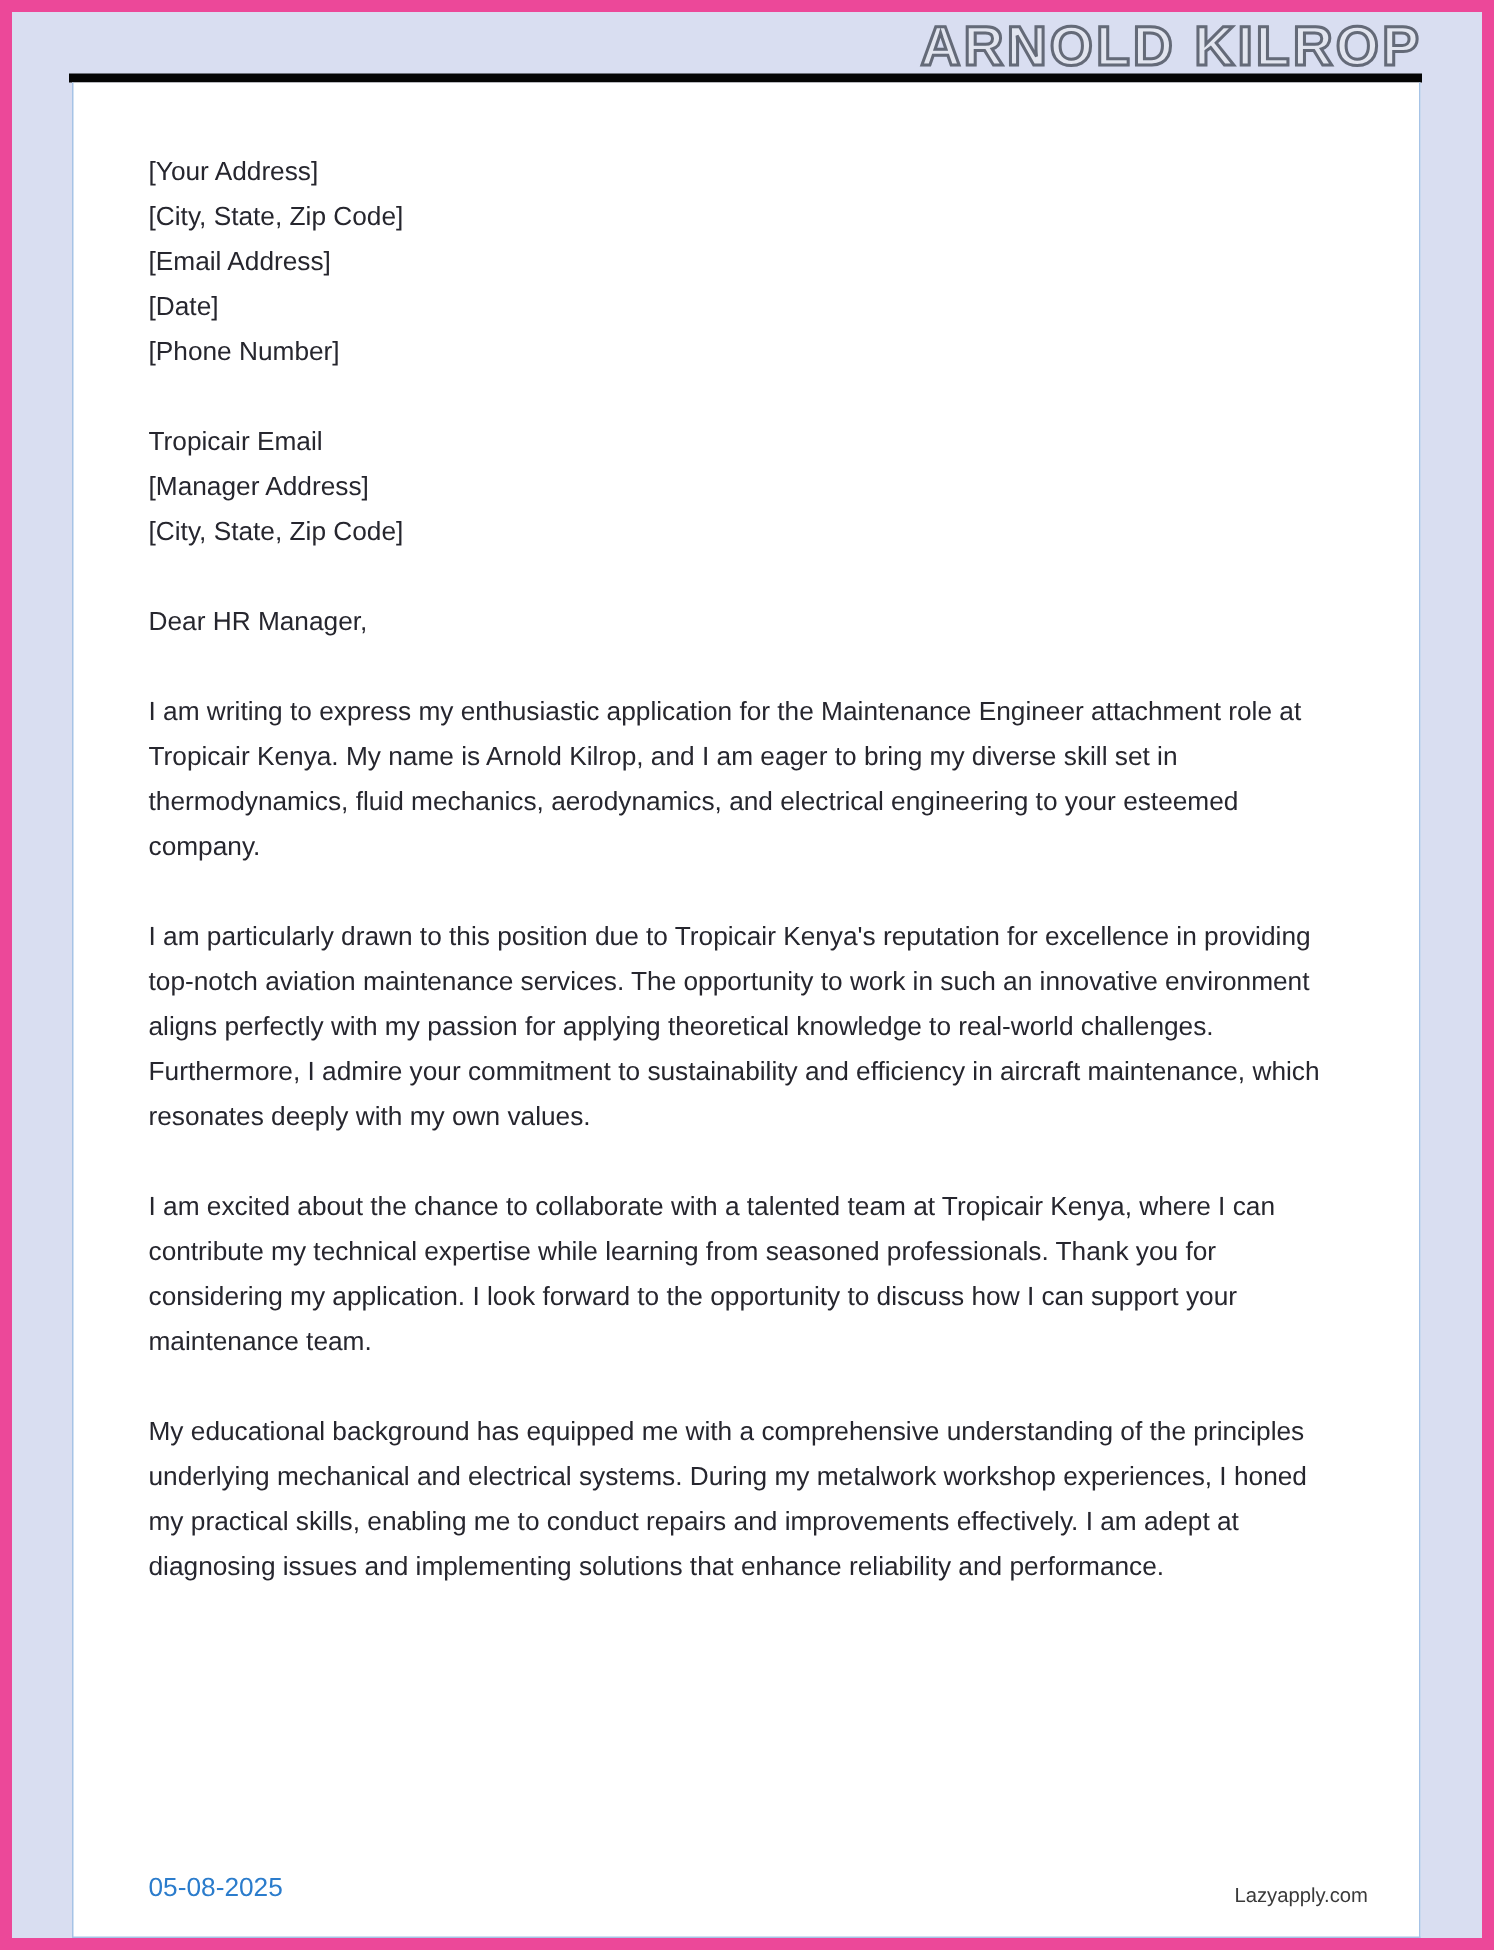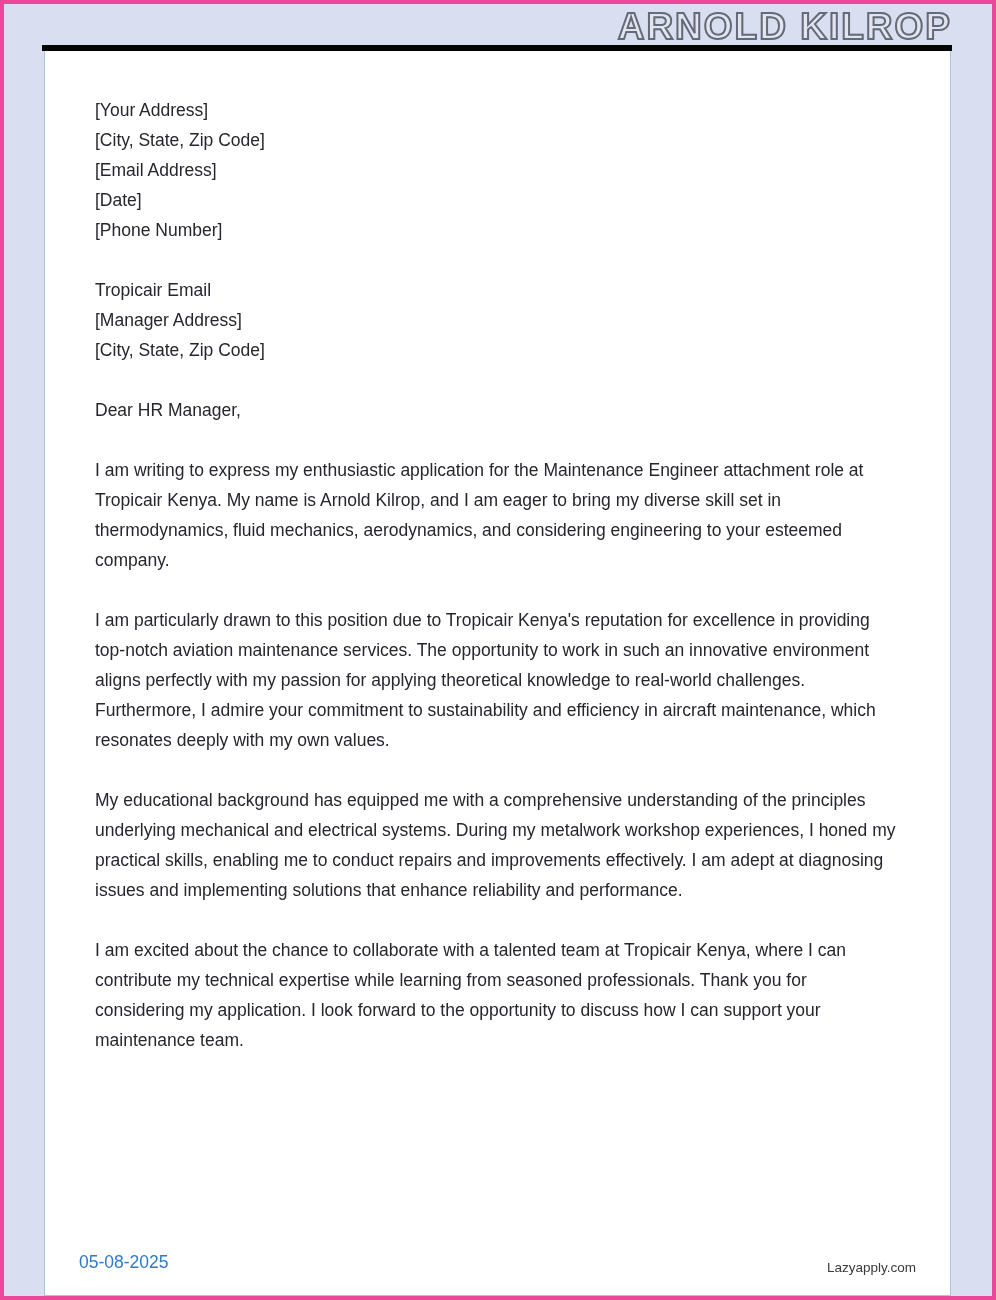--- a/index.html
+++ b/index.html
@@ -5,21 +5,21 @@
   * { box-sizing: border-box; margin: 0; padding: 0; }
   html, body { width: 996px; height: 1300px; }
   body {
     font-family: "Liberation Sans", "DejaVu Sans", sans-serif;
     background: #ffffff;
   }
   .frame {
     position: relative;
     width: 996px;
     height: 1300px;
-    border: 4px solid #ec4899;
+    border: 8px solid #ec4899;
     background: #d9def1;
     overflow: hidden;
   }
   .header-name {
     position: absolute;
     top: 2px;
     right: 40px;
     font-size: 37px;
     font-weight: bold;
     letter-spacing: 2px;
@@ -50,21 +50,21 @@
     color: #26262e;
     font-size: 17.5px;
     line-height: 30px;
   }
   .block { margin-bottom: 30px; }
   .line { line-height: 30px; }
   .para { margin-bottom: 30px; line-height: 30px; }
   .closing-block { margin-bottom: 0; }
   .doc-date {
     position: absolute;
-    left: 34px;
+    left: 50px;
     bottom: 18px;
     color: #2b7ccc;
     font-size: 17.5px;
   }
   .watermark {
     position: absolute;
     right: 34px;
     bottom: 12px;
     font-size: 13.5px;
     color: #3a3a3a;
@@ -92,24 +92,24 @@
     <div class="block">
       <div class="line">Tropicair Email</div>
       <div class="line">[Manager Address]</div>
       <div class="line">[City, State, Zip Code]</div>
     </div>
 
     <div class="block">
       <div class="line">Dear HR Manager,</div>
     </div>
 
-    <p class="para">I am writing to express my enthusiastic application for the Maintenance Engineer attachment role at Tropicair Kenya. My name is Arnold Kilrop, and I am eager to bring my diverse skill set in thermodynamics, fluid mechanics, aerodynamics, and considering engineering to your esteemed company.</p>
+    <p class="para">I am writing to express my enthusiastic application for the Maintenance Engineer attachment role at Tropicair Kenya. My name is Arnold Kilrop, and I am eager to bring my diverse skill set in thermodynamics, fluid mechanics, aerodynamics, and electrical engineering to your esteemed company.</p>
     <p class="para">I am particularly drawn to this position due to Tropicair Kenya's reputation for excellence in providing top-notch aviation maintenance services. The opportunity to work in such an innovative environment aligns perfectly with my passion for applying theoretical knowledge to real-world challenges. Furthermore, I admire your commitment to sustainability and efficiency in aircraft maintenance, which resonates deeply with my own values.</p>
+    <p class="para">I am excited about the chance to collaborate with a talented team at Tropicair Kenya, where I can contribute my technical expertise while learning from seasoned professionals. Thank you for considering my application. I look forward to the opportunity to discuss how I can support your maintenance team.</p>
     <p class="para">My educational background has equipped me with a comprehensive understanding of the principles underlying mechanical and electrical systems. During my metalwork workshop experiences, I honed my practical skills, enabling me to conduct repairs and improvements effectively. I am adept at diagnosing issues and implementing solutions that enhance reliability and performance.</p>
-    <p class="para">I am excited about the chance to collaborate with a talented team at Tropicair Kenya, where I can contribute my technical expertise while learning from seasoned professionals. Thank you for considering my application. I look forward to the opportunity to discuss how I can support your maintenance team.</p>
 
 
     <div class="doc-date">05-08-2025</div>
     <div class="watermark">Lazyapply.com</div>
 
   </div>
 
 </div>
 
 </body></html>

